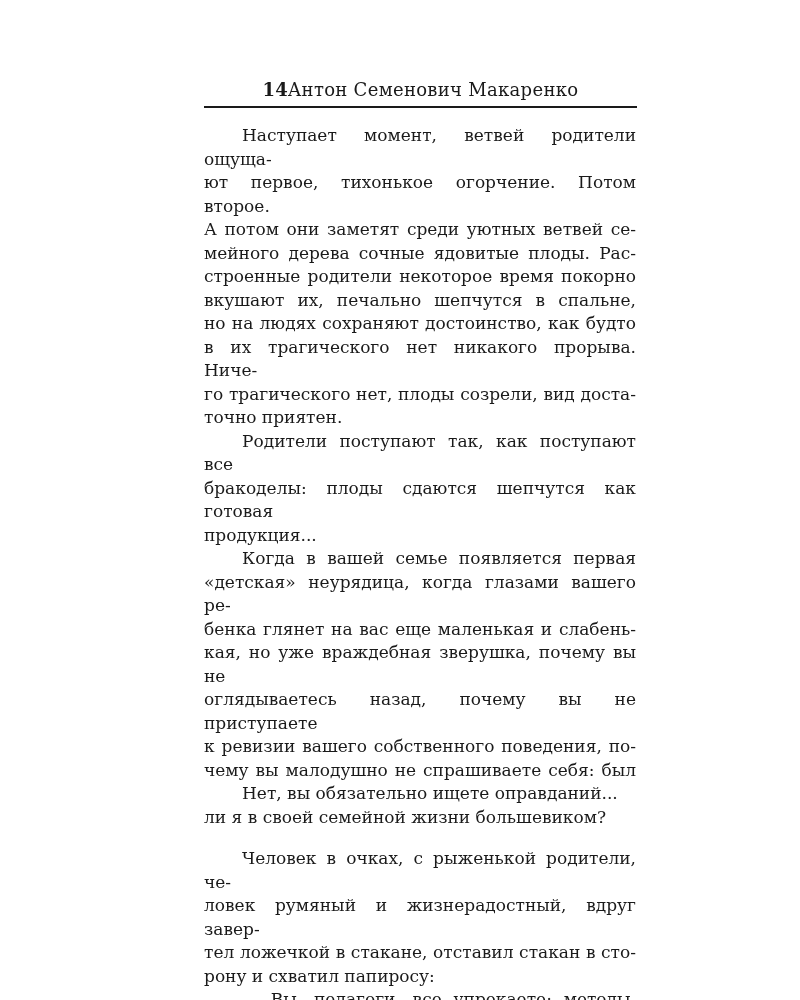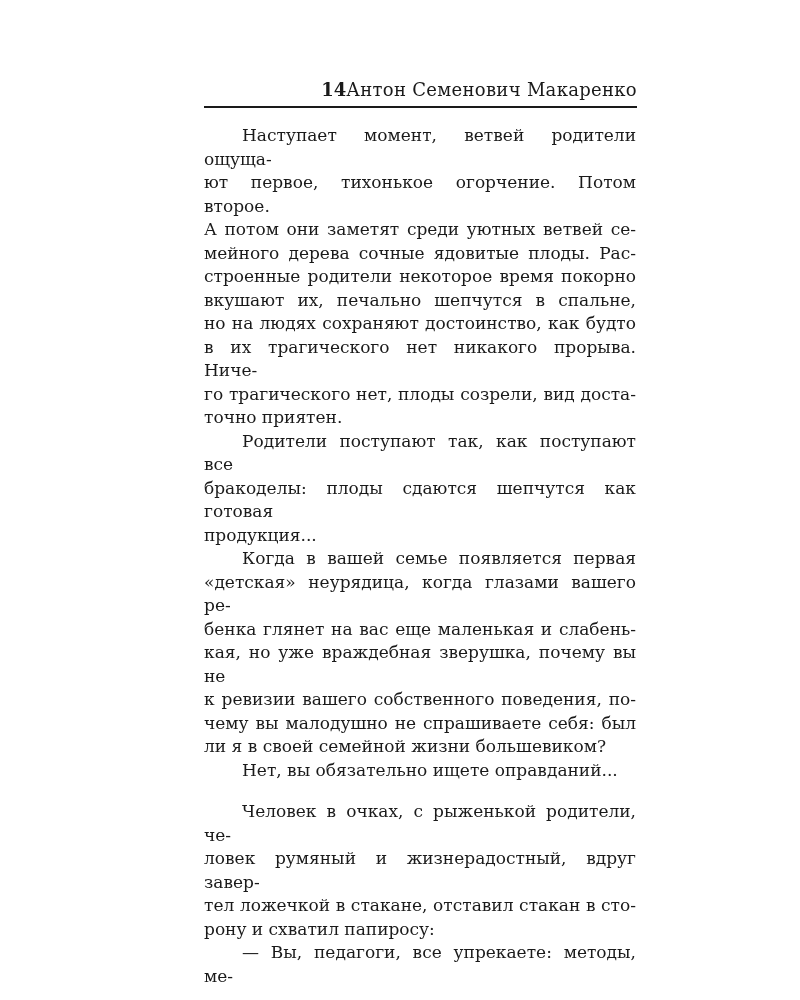--- a/index.html
+++ b/index.html
@@ -17,21 +17,21 @@
     position: relative;
     width: 800px; height: 1000px;
     background: var(--paper);
     overflow: hidden;
   }
   .header {
     position: absolute;
     left: 204px; top: 79px;
     width: 433px;
     display: flex;
-    justify-content: flex-end;
+    justify-content: center;
     align-items: baseline;
     font-size: 18px;
     line-height: 22px;
     border-bottom: 2px solid var(--ink);
     padding-bottom: 5px;
   }
   .page-num { font-weight: bold; }
   .running-title { font-weight: normal; letter-spacing: 0.3px; }
   .text-block {
     position: absolute;
@@ -68,23 +68,24 @@
       <div class="line">в их трагического нет никакого прорыва. Ниче-</div>
       <div class="line">го трагического нет, плоды созрели, вид доста-</div>
       <div class="line last">точно приятен.</div>
       <div class="line first">Родители поступают так, как поступают все</div>
       <div class="line">бракоделы: плоды сдаются шепчутся как готовая</div>
       <div class="line last">продукция...</div>
       <div class="line first">Когда в вашей семье появляется первая</div>
       <div class="line">«детская» неурядица, когда глазами вашего ре-</div>
       <div class="line">бенка глянет на вас еще маленькая и слабень-</div>
       <div class="line">кая, но уже враждебная зверушка, почему вы не</div>
+      <div class="line">оглядываетесь назад, почему вы не приступаете</div>
       <div class="line">к ревизии вашего собственного поведения, по-</div>
       <div class="line">чему вы малодушно не спрашиваете себя: был</div>
+      <div class="line first last">Нет, вы обязательно ищете оправданий...</div>
       <div class="line last">ли я в своей семейной жизни большевиком?</div>
-      <div class="line first last">Нет, вы обязательно ищете оправданий...</div>
       <div class="line first gap">Человек в очках, с рыженькой родители, че-</div>
       <div class="line">ловек румяный и жизнерадостный, вдруг завер-</div>
       <div class="line">тел ложечкой в стакане, отставил стакан в сто-</div>
       <div class="line last">рону и схватил папиросу:</div>
       <div class="line first">— Вы, педагоги, все упрекаете: методы, ме-</div>
     </div>
 </div>
 
 </body></html>

